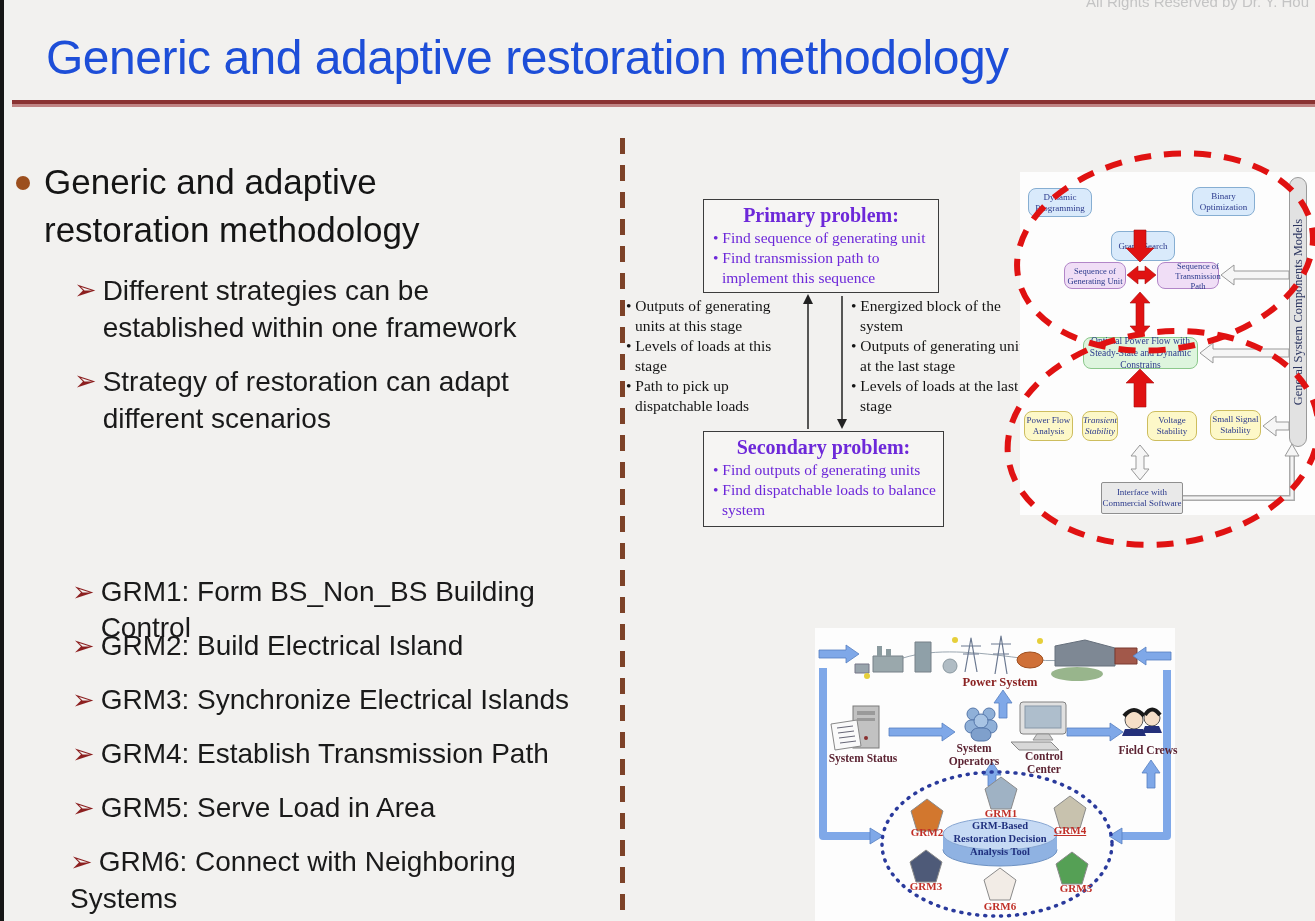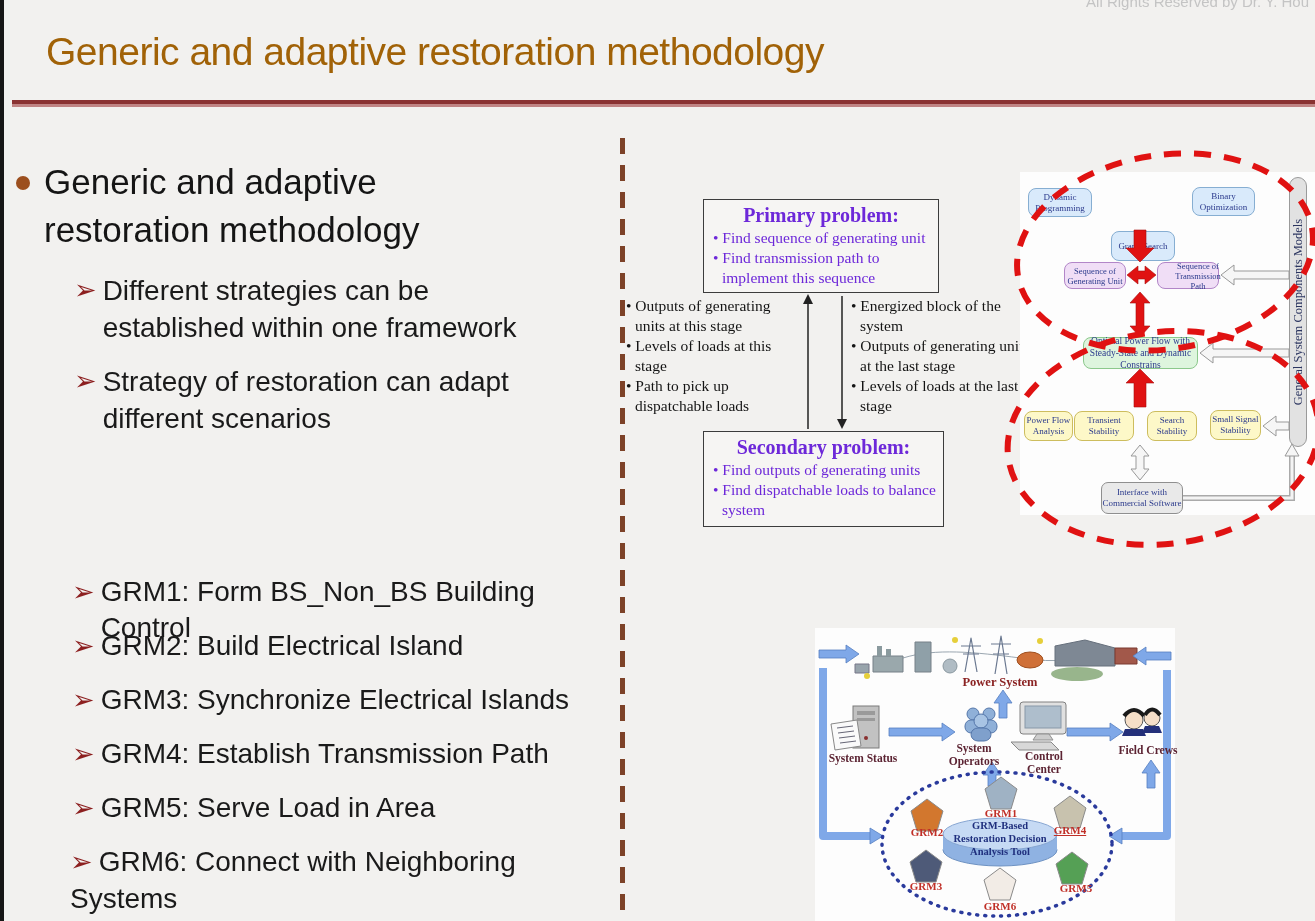--- a/index.html
+++ b/index.html
@@ -3,21 +3,21 @@
 <meta charset="utf-8">
 <style>
   html,body{margin:0;padding:0;background:#555;}
   .slide{
     position:relative;width:1315px;height:921px;overflow:hidden;
     background:#f2f1ef;font-family:"Liberation Sans",sans-serif;color:#171717;
   }
   .abs{position:absolute;}
   
   .copyright{position:absolute;top:-7px;right:6px;font-size:15px;color:#c4c4c4;}
-  .page-title{position:absolute;left:46px;top:30px;font-size:39px;letter-spacing:-0.5px;color:#a16207;}
+  .page-title{position:absolute;left:46px;top:30px;font-size:48px;letter-spacing:-0.5px;color:#1d4ed8;}
   .title-rule{position:absolute;left:12px;top:100px;width:1303px;height:7px;
     background:linear-gradient(#8a3232 0 62%,#c08484 62% 100%);}
   .left-edge{position:absolute;left:0;top:0;width:4px;height:921px;background:#161616;}
   
   .bullet-row{position:absolute;display:flex;}
   .dot{width:14px;height:14px;border-radius:50%;background:#9c4f1e;margin:18px 14px 0 0;flex:0 0 14px;}
   .b-main{font-size:35px;line-height:48px;color:#151515;}
   .sub-row{position:absolute;display:flex;font-size:28px;line-height:37px;color:#1a1a1a;}
   .ptr{color:#8c1f1f;font-size:27px;line-height:37px;margin-right:6px;flex:0 0 auto;}
   .grm-row{position:absolute;display:flex;font-size:28px;line-height:36px;color:#1a1a1a;width:540px;}
@@ -37,21 +37,21 @@
   .flist .fitem::before{content:"• ";}
   
   .arch{position:absolute;left:1000px;top:145px;width:315px;height:405px;}
   .arch-bg{position:absolute;left:20px;top:27px;width:295px;height:343px;background:#fdfdfd;}
   .abox{position:absolute;display:flex;align-items:center;justify-content:center;text-align:center;
     font-family:"Liberation Serif",serif;color:#2b3a8c;border-radius:8px;border:1px solid;box-sizing:border-box;z-index:2;}
   .algo{background:#d9eafb;border-color:#86aed2;font-size:9px;line-height:10.5px;}
   .seqb{background:#f0def6;border-color:#b286c8;font-size:8.5px;line-height:10px;}
   .opfb{background:#def5de;border-color:#8cc88c;font-size:9.5px;line-height:12px;}
   .stab{background:#fdf8c8;border-color:#cdbd5e;font-size:9px;line-height:11px;}
-  .iface{background:#e9e9e9;border-color:#8f8f8f;font-size:9px;line-height:11px;border-radius:7px;}
+  .iface{background:#e9e9e9;border-color:#8f8f8f;font-size:9px;line-height:11px;border-radius:2px;}
   .sidebar{position:absolute;left:289px;top:32px;width:18px;height:270px;background:#e2e2e2;
     border:1px solid #9a9a9a;border-radius:9px;box-sizing:border-box;z-index:2;}
   .sidebar-label{position:absolute;left:163px;top:158px;width:270px;height:18px;line-height:18px;
     transform:rotate(-90deg);text-align:center;font-family:"Liberation Serif",serif;
     font-size:12.5px;color:#2b3560;z-index:3;}
   .arch svg{position:absolute;left:0;top:0;z-index:5;pointer-events:none;}
   
   .ops{position:absolute;left:815px;top:628px;width:360px;height:293px;background:#fdfdfd;}
   .ops svg{position:absolute;left:0;top:0;z-index:1;}
   .ops-label{position:absolute;z-index:6;font-family:"Liberation Serif",serif;font-weight:bold;
@@ -142,22 +142,22 @@
 
   <div class="arch">
     <div class="arch-bg"></div>
     <div class="abox algo" style="left:28px;top:43px;width:64px;height:29px;">Dynamic Programming</div>
     <div class="abox algo" style="left:111px;top:42px;width:64px;height:30px;margin-top:44px;">Graph Search</div>
     <div class="abox algo" style="left:192px;top:42px;width:63px;height:29px;">Binary Optimization</div>
     <div class="abox seqb" style="left:64px;top:117px;width:62px;height:27px;">Sequence of Generating Unit</div>
     <div class="abox seqb" style="left:157px;top:117px;width:62px;height:27px;padding-left:20px;">Sequence of Transmission Path</div>
     <div class="abox opfb" style="left:83px;top:192px;width:115px;height:32px;">Optimal Power Flow with Steady-State and Dynamic Constrains</div>
     <div class="abox stab" style="left:24px;top:266px;width:49px;height:30px;">Power Flow Analysis</div>
-    <div class="abox stab" style="left:74px;top:266px;width:60px;height:30px;">Transient Stability</div>
-    <div class="abox stab" style="left:147px;top:266px;width:50px;height:30px;">Search Stability</div>
+    <div class="abox stab" style="left:82px;top:266px;width:36px;height:30px;font-style:italic;">Transient Stability</div>
+    <div class="abox stab" style="left:147px;top:266px;width:50px;height:30px;">Voltage Stability</div>
     <div class="abox stab" style="left:210px;top:265px;width:51px;height:30px;">Small Signal Stability</div>
     <div class="abox iface" style="left:101px;top:337px;width:82px;height:32px;">Interface with Commercial Software</div>
     <div class="sidebar"></div>
     <div class="sidebar-label">General System Components Models</div>
     <svg width="315" height="405">
 
       <path d="M183,353 H292 V307" stroke="#aaa" stroke-width="6" fill="none"></path>
       <path d="M183,353 H292 V307" stroke="#f4f4f4" stroke-width="3" fill="none"></path>
       <polygon points="292,299 285,311 299,311" fill="#f6f6f6" stroke="#999" stroke-width="1"></polygon>
 

